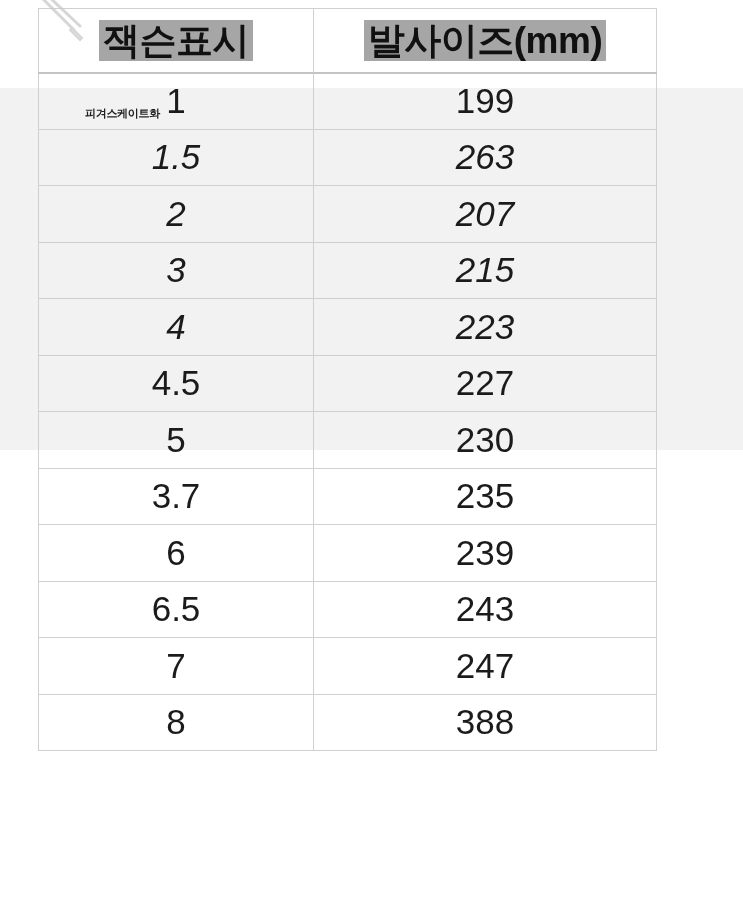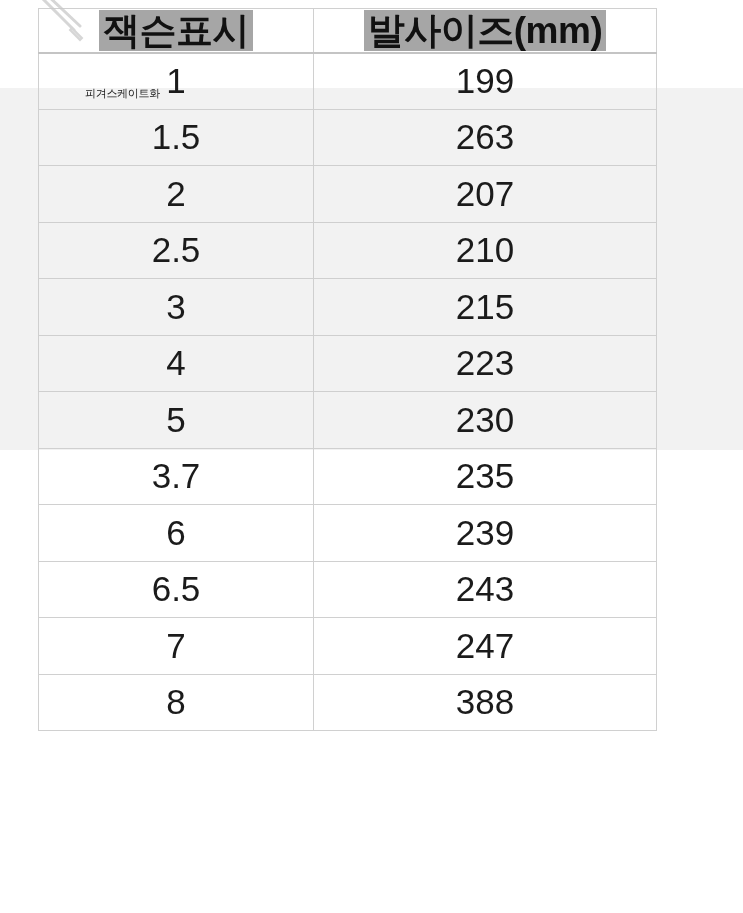--- a/index.html
+++ b/index.html
@@ -58,21 +58,21 @@
   table.size-table th,
   table.size-table td {
     border: 1px solid #d0d0d0;
     text-align: center;
     vertical-align: middle;
     background: transparent;
     padding: 0;
   }
 
   
-  table.size-table thead tr { height: 44px; }
+  table.size-table thead tr { height: 64px; }
   table.size-table thead th {
     border-bottom: 2px solid #c4c4c4;
   }
   .hdr-hl {
     display: inline-block;
     background: #a6a6a6;
     color: #111111;
     font-size: 37px;
     font-weight: 700;
     line-height: 1.12;
@@ -82,32 +82,32 @@
   }
 
   
   table.size-table tbody tr { height: 56.5px; }
   table.size-table tbody td {
     font-size: 35px;
     font-weight: 400;
     color: #1b1b1b;
     letter-spacing: 0px;
   }
-  table.size-table tbody tr.row-band td { border-color: #cfcfcf; }
+  table.size-table tbody tr.row-band td { border-color: #cfcfcf; font-style: italic; }
 
   
   .cell-first {
     position: relative;
   }
   .note-small {
     position: absolute;
     left: 46px;
     top: 32px;
     font-size: 11px;
-    font-weight: 400;
+    font-weight: 700;
     color: #202020;
     letter-spacing: -0.3px;
     white-space: nowrap;
   }
 </style>
 </head>
 <body>
 
 <div id="bg-band"></div>
 
@@ -142,30 +142,30 @@
         </tr>
         <tr class="row-band">
           <td>1.5</td>
           <td>263</td>
         </tr>
         <tr class="row-band">
           <td>2</td>
           <td>207</td>
         </tr>
         <tr class="row-band">
-          <td>2.5</td>
-          <td>210</td>
-        </tr>
-        <tr class="row-band">
           <td>3</td>
           <td>215</td>
         </tr>
         <tr class="row-band">
           <td>4</td>
           <td>223</td>
+        </tr>
+        <tr>
+          <td>4.5</td>
+          <td>227</td>
         </tr>
         <tr>
           <td>5</td>
           <td>230</td>
         </tr>
         <tr>
           <td>3.7</td>
           <td>235</td>
         </tr>
         <tr>

